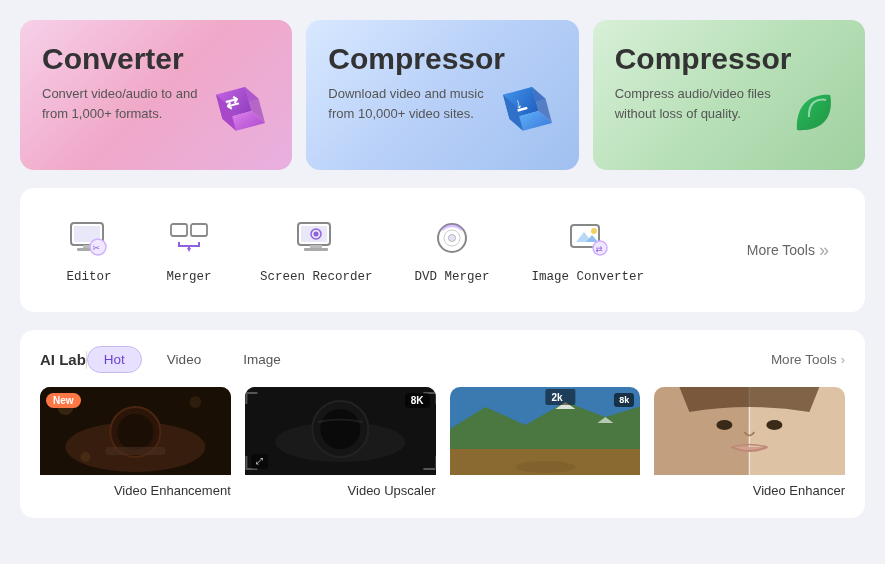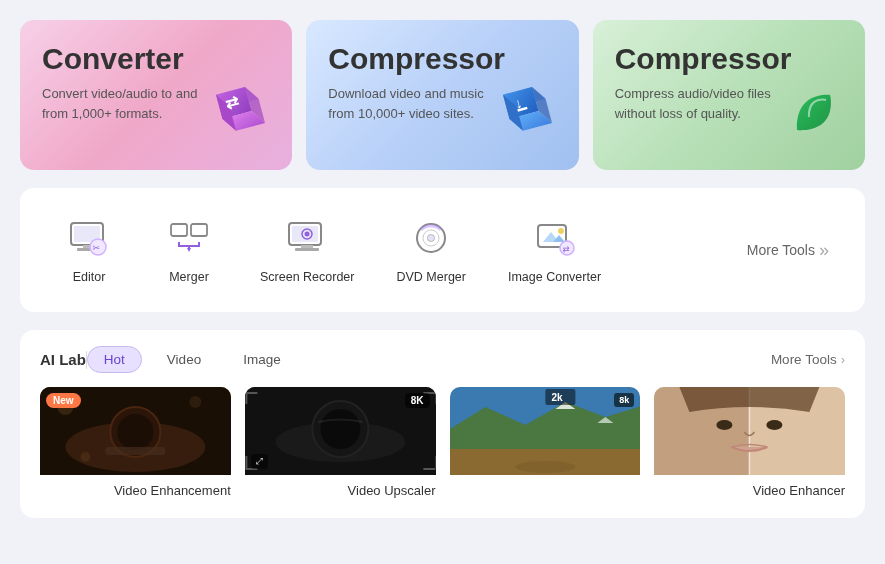--- a/index.html
+++ b/index.html
@@ -102,20 +102,21 @@
       display: flex;
       align-items: center;
       justify-content: center;
     }
 
     .tool-label {
       font-size: 12.5px;
       color: #333;
       text-align: left;
       white-space: nowrap;
+      font-family: Liberation Mono, monospace;
     }
 
     .more-tools-btn {
       display: flex;
       align-items: center;
       gap: 4px;
       color: #666;
       font-size: 14px;
       cursor: pointer;
       padding: 8px 12px;

